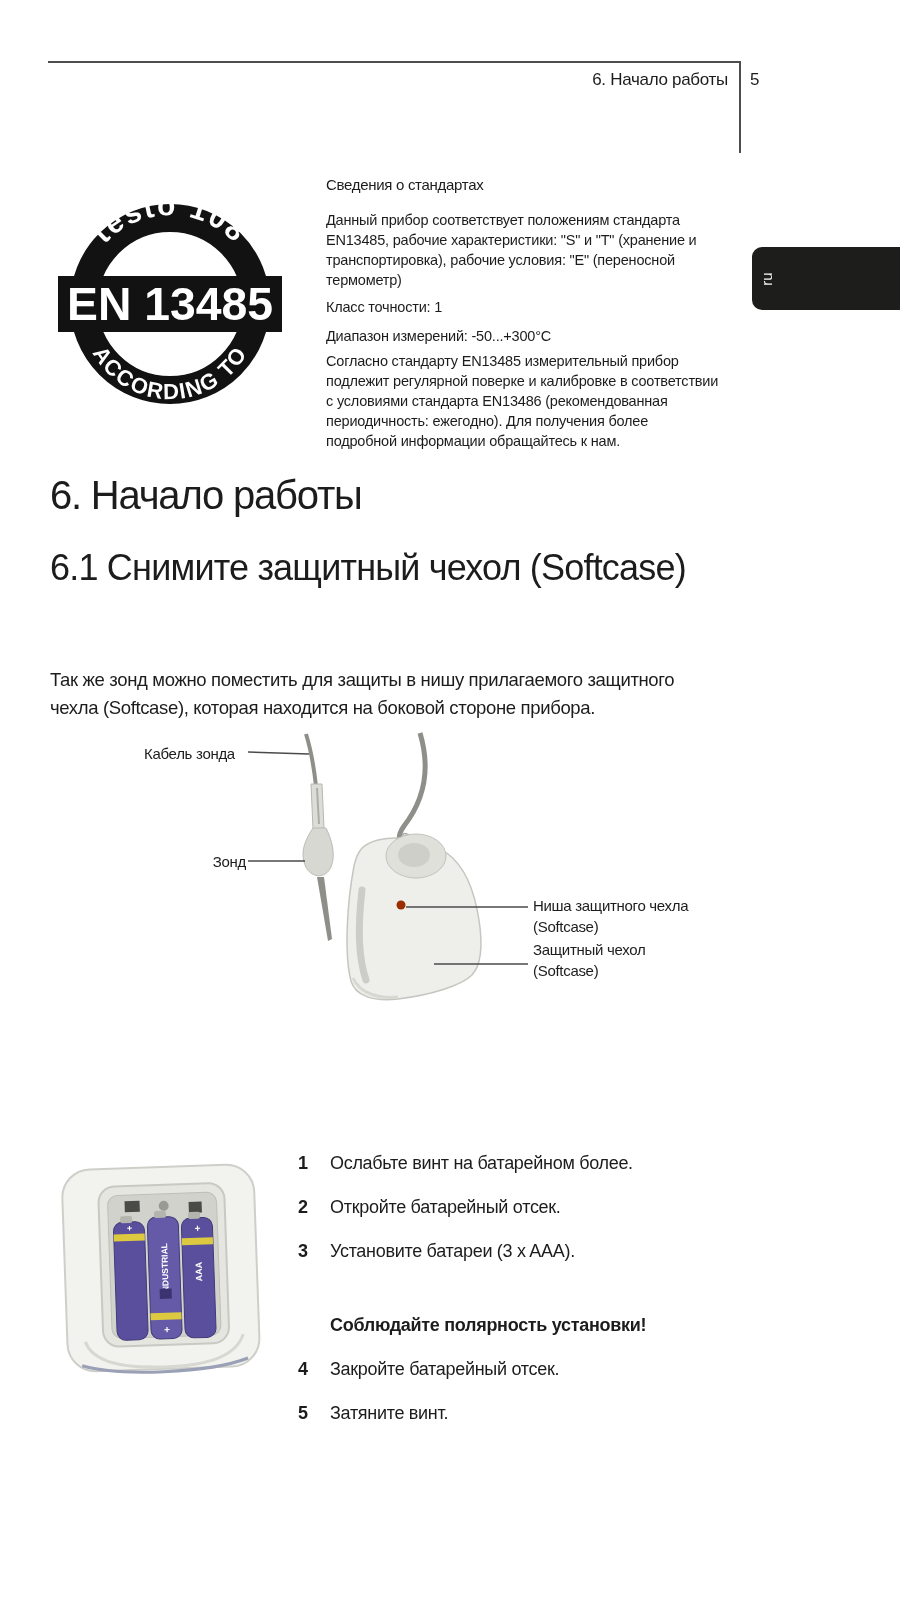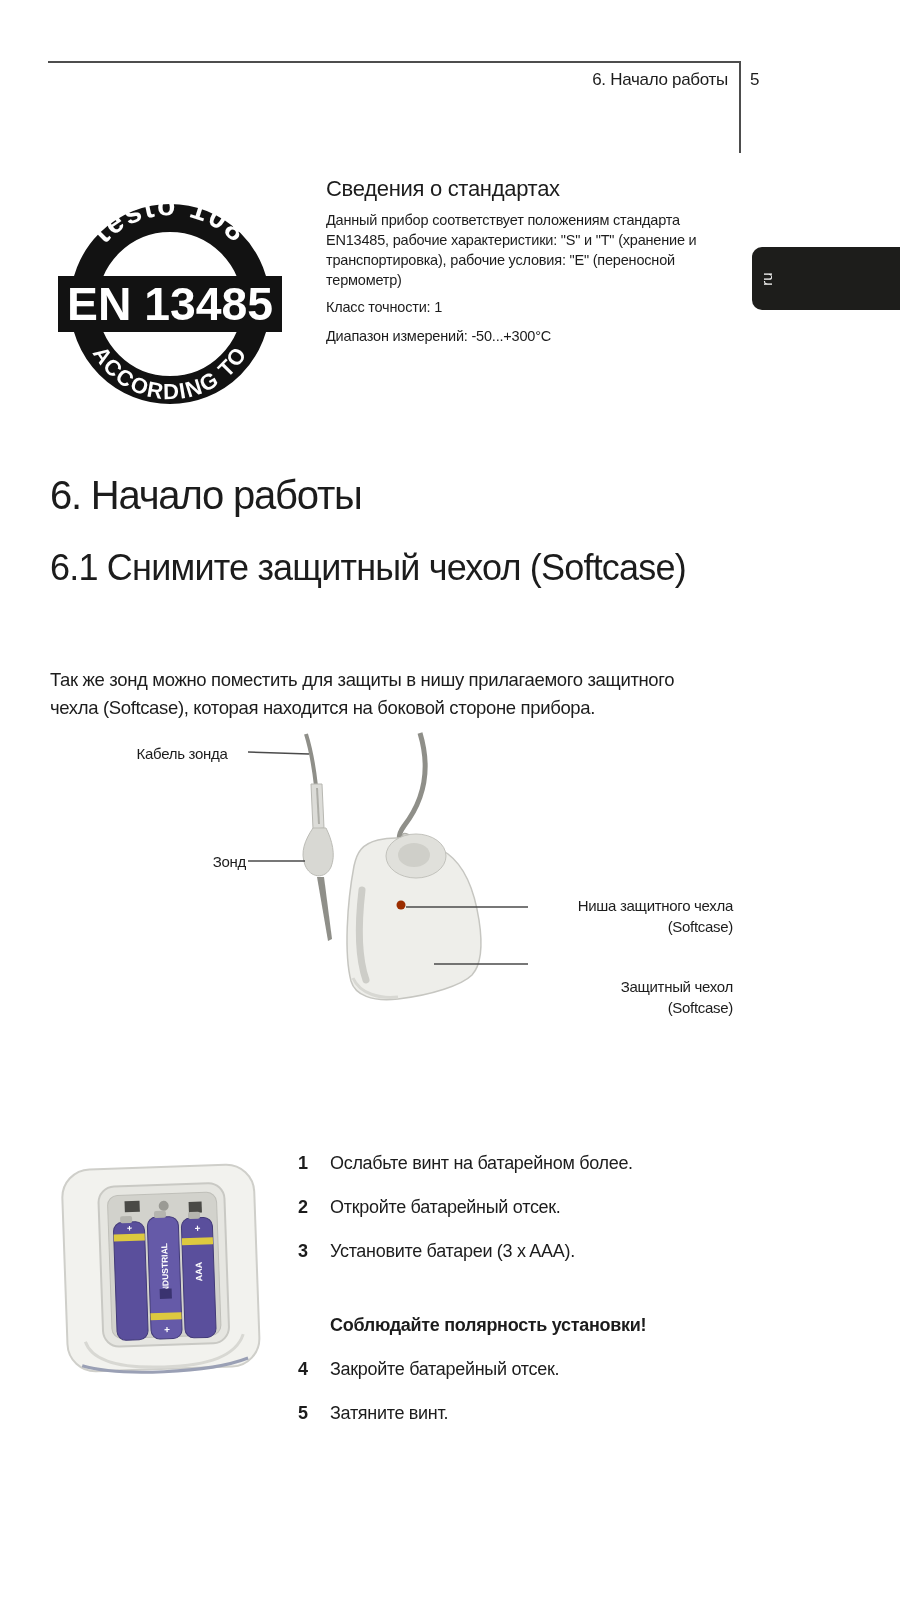--- a/index.html
+++ b/index.html
@@ -7,21 +7,21 @@
         font-family:"Liberation Sans","DejaVu Sans",sans-serif;color:#1c1c1c;padding-left:11px;}
   .abs{position:absolute;}
 
   
   .header-rule{left:48px;top:61px;width:692px;height:2px;background:#4d4d4d;}
   .header-vline{left:739px;top:61px;width:2px;height:92px;background:#4d4d4d;}
   .header-chapter{left:430px;top:70px;width:298px;text-align:right;font-size:17px;letter-spacing:-0.3px;}
   .header-page{left:750px;top:70px;font-size:17px;}
 
   
-  .std-head{left:326px;top:176px;font-size:22px;letter-spacing:-0.3px;}
+  .std-head{left:326px;top:176px;font-size:15px;letter-spacing:-0.3px;}
   .small{font-size:14.5px;line-height:20px;letter-spacing:-0.2px;white-space:pre-line;}
   .std-p1{left:326px;top:210px;width:420px;}
   .std-l1{left:326px;top:297px;width:420px;}
   .std-l2{left:326px;top:326px;width:420px;}
   .std-p2{left:326px;top:351px;width:430px;}
 
   
   .lang-tab{left:752px;top:247px;width:148px;height:63px;background:#1d1d1b;border-radius:10px 0 0 10px;}
   .lang-tab span{position:absolute;left:8px;top:50%;transform:translateY(-50%) rotate(-90deg);
                  color:#f2f2f2;font-size:15px;display:block;}
@@ -30,25 +30,25 @@
   .h1{left:50px;top:474px;font-size:40px;letter-spacing:-1.2px;line-height:1.05;}
   .h2{font-size:36px;letter-spacing:-0.8px;line-height:1.05;}
   .h2-61{left:50px;top:549px;}
   .h2-62{left:50px;top:1106px;}
   .body-p{font-size:18.5px;line-height:28px;letter-spacing:-0.35px;white-space:pre-line;}
   .p61-1{left:50px;top:599px;width:720px;}
   .p61-2{left:50px;top:666px;width:720px;}
 
   
   .figure1{left:0;top:728px;width:900px;height:290px;}
-  .fig-label{position:absolute;font-size:15px;letter-spacing:-0.3px;line-height:21px;white-space:pre-line;text-align:right;}
-  .lbl-cable{left:124px;top:15px;width:116px;text-align:center;}
+  .fig-label{position:absolute;font-size:15px;letter-spacing:-0.3px;line-height:21px;white-space:pre-line;}
+  .lbl-cable{left:144px;top:15px;width:116px;text-align:left;}
   .lbl-probe{left:186px;top:123px;width:60px;text-align:right;}
   .lbl-niche{left:533px;top:167px;width:200px;}
-  .lbl-softcase{left:533px;top:211px;width:200px;margin-top:37px;}
+  .lbl-softcase{left:533px;top:211px;width:200px;}
 
   
   .steps{left:298px;top:1150px;width:450px;}
   .step{display:flex;margin-bottom:18px;font-size:18px;letter-spacing:-0.3px;line-height:26px;}
   .step .num{width:32px;font-weight:bold;flex:0 0 32px;}
   .step.warn{font-weight:bold;padding-left:32px;margin-top:48px;}
 
   .battery-fig{left:55px;top:1163px;width:210px;height:218px;}
   .badge{left:58px;top:198px;width:224px;height:212px;}
 </style>
@@ -78,20 +78,25 @@
     <text x="112" y="122" font-size="46" font-weight="bold" fill="#ffffff" text-anchor="middle" textLength="206" lengthAdjust="spacingAndGlyphs" font-family="Liberation Sans, DejaVu Sans, sans-serif">EN 13485</text>
   </svg>
 
   <div class="abs std-head">Сведения о стандартах</div>
   <div class="abs small std-p1">Данный прибор соответствует положениям стандарта
 EN13485, рабочие характеристики: "S" и "T" (хранение и
 транспортировка), рабочие условия: "E" (переносной
 термометр)</div>
   <div class="abs small std-l1">Класс точности: 1</div>
   <div class="abs small std-l2">Диапазон измерений: -50...+300°C</div>
+  <div class="abs small std-p2">Согласно стандарту EN13485 измерительный прибор
+подлежит регулярной поверке и калибровке в соответствии
+с условиями стандарта EN13486 (рекомендованная
+периодичность: ежегодно). Для получения более
+подробной информации обращайтесь к нам.</div>
 
   <div class="abs lang-tab">
     <span>ru</span>
   </div>
 
   <div class="abs h1">6. Начало работы</div>
 
   <div class="abs h2 h2-61">6.1 Снимите защитный чехол (Softcase)</div>
   <div class="abs body-p p61-2">Так же зонд можно поместить для защиты в нишу прилагаемого защитного
 чехла (Softcase), которая находится на боковой стороне прибора.</div>

